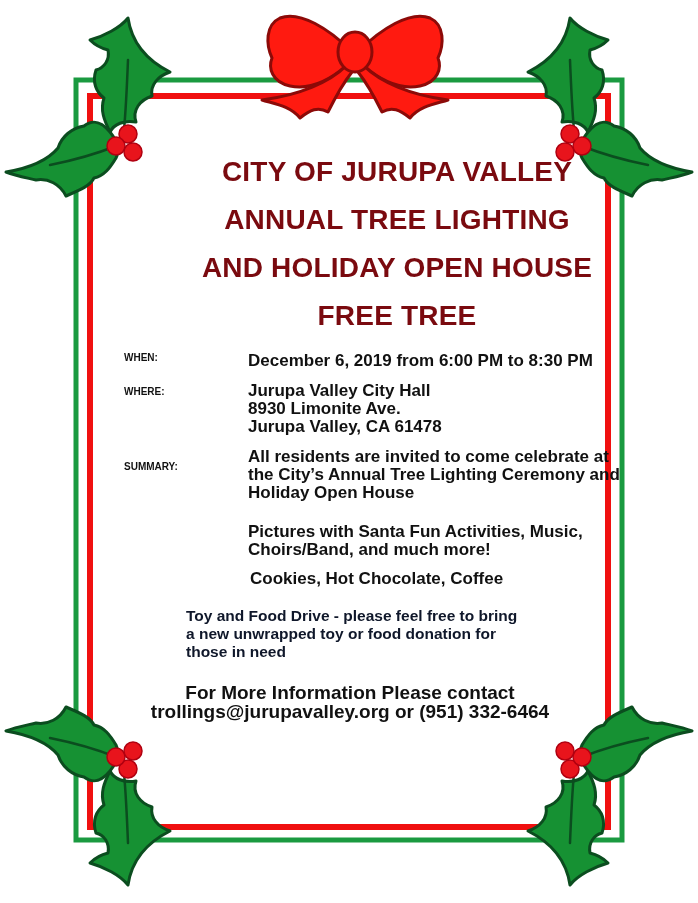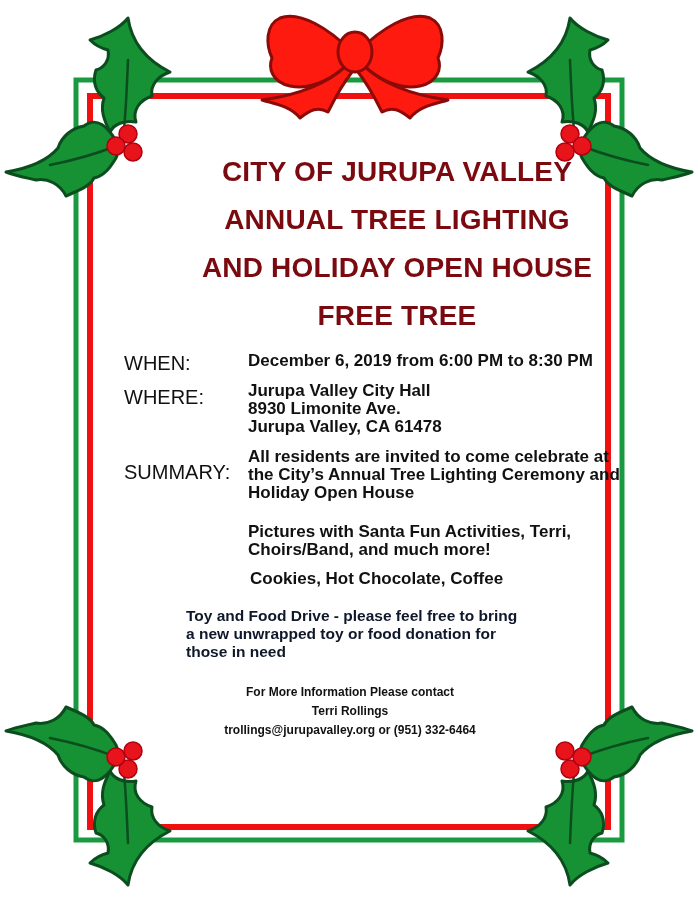--- a/index.html
+++ b/index.html
@@ -1,22 +1,22 @@
 <!DOCTYPE html>
 <html><head>
 <meta charset="utf-8">
 <style>
   html, body { margin:0; padding:0; background:#ffffff; }
   body { width:698px; height:903px; position:relative; overflow:hidden; font-family:"Liberation Sans", sans-serif; }
   .frame { position:absolute; left:0; top:0; width:698px; height:903px; }
   .title { position:absolute; left:0; width:698px; text-align:center; font-weight:bold; font-size:28px; color:#7a0a0f; letter-spacing:0.2px;padding-left:48px; }
-  .label { position:absolute; left:124px; font-size:20px; color:#111; }
+  .label { position:absolute; left:124px; font-size:10px; color:#111;font-weight:bold; }
   .val { position:absolute; left:248px; font-size:17px; font-weight:bold; color:#111; line-height:18px; }
   .toy { position:absolute; left:186px; font-size:15.5px; font-weight:bold; color:#0f172a; line-height:18px; }
-  .contact { position:absolute; left:150px; width:400px; text-align:center; font-size:12px; font-weight:bold; color:#111; line-height:19px; }
+  .contact { position:absolute; left:150px; width:400px; text-align:center; font-size:19px; font-weight:bold; color:#111; line-height:19px; }
 </style>
 </head>
 <body>
 
 <svg class="frame" viewBox="0 0 698 903" xmlns="http://www.w3.org/2000/svg">
   <defs>
     <g id="holly">
 
       <path d="M128,18 C132,45 150,62 170,72 C158,76 150,85 152,96 C140,100 132,110 136,122 C124,120 114,124 110,132 C104,120 100,110 104,98 C96,92 92,82 96,70 C104,68 110,60 108,50 C100,48 94,44 90,40 C104,36 120,28 128,18 Z" fill="#169133" stroke="#0b4d1f" stroke-width="3" stroke-linejoin="round"></path>
       <path d="M128,60 C127,85 126,108 124,130" fill="none" stroke="#0b4d1f" stroke-width="2.5" stroke-linecap="round"></path>
@@ -72,29 +72,28 @@
 </div>
 
 <div class="label" style="top:461px;">SUMMARY:</div>
 <div class="val" style="top:448px;">
   <div>All residents are invited to come celebrate at</div>
   <div>the City’s Annual Tree Lighting Ceremony and</div>
   <div>Holiday Open House</div>
 </div>
 
 <div class="val" style="top:523px;">
-  <div>Pictures with Santa Fun Activities, Terri,</div>
+  <div>Pictures with Santa Fun Activities, Music,</div>
   <div>Choirs/Band, and much more!</div>
 </div>
 
 <div class="val" style="top:570px; left:250px;">Cookies, Hot Chocolate, Coffee</div>
 
 <div class="toy" style="top:607px;">
   <div>Toy and Food Drive - please feel free to bring</div>
   <div>a new unwrapped toy or food donation for</div>
   <div>those in need</div>
 </div>
 
 <div class="contact" style="top:683px;">
   <div>For More Information Please contact</div>
-  <div>Terri Rollings</div>
   <div>trollings@jurupavalley.org or (951) 332-6464</div>
 </div>
 
 </body></html>

